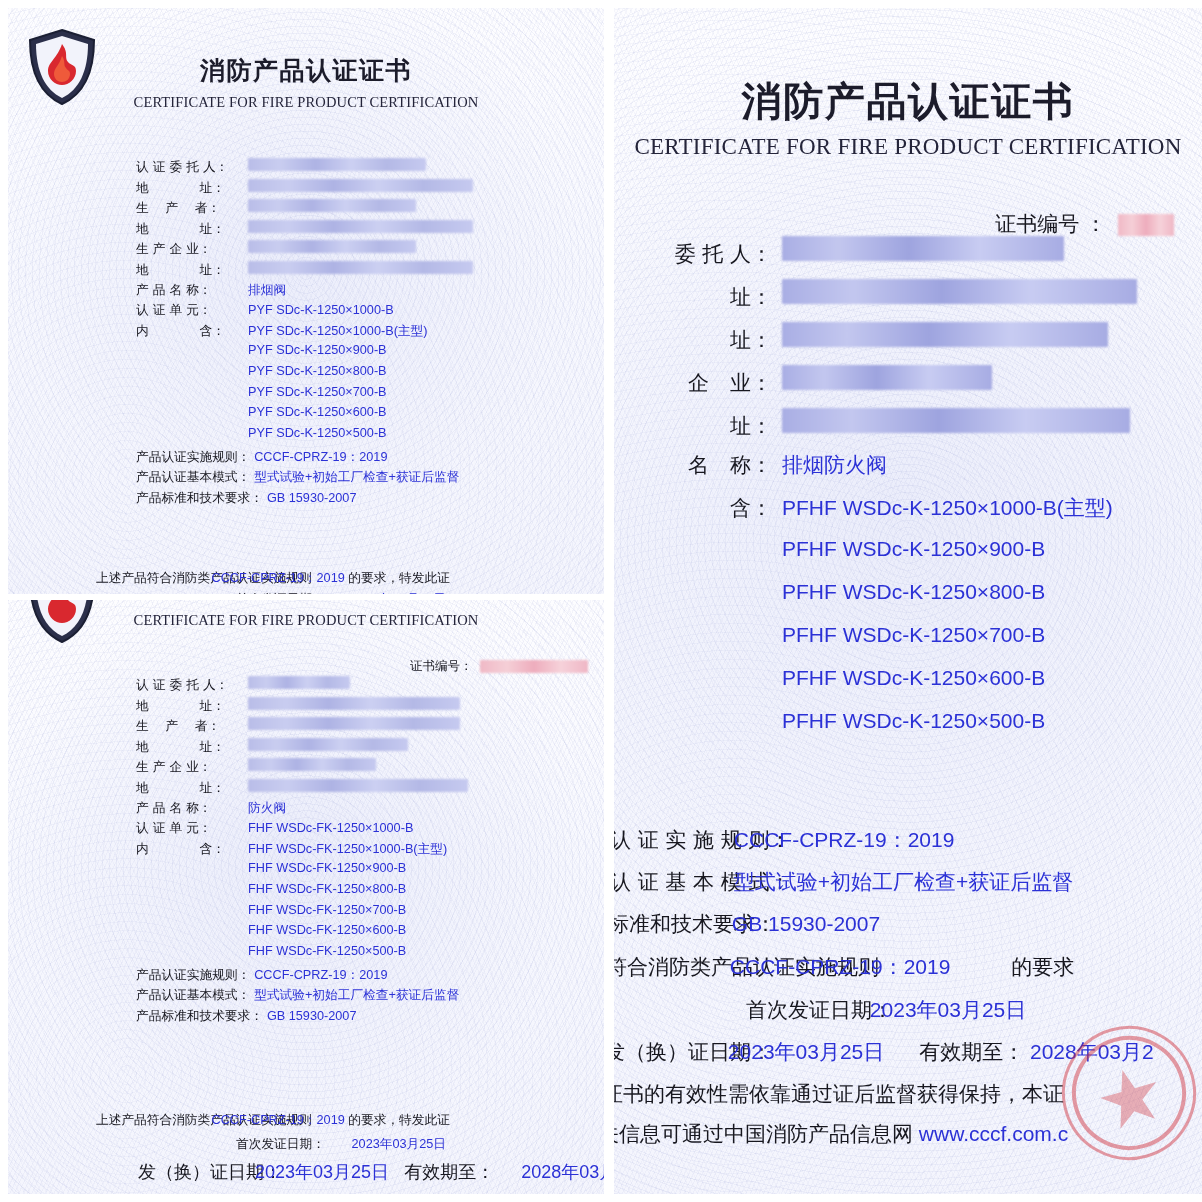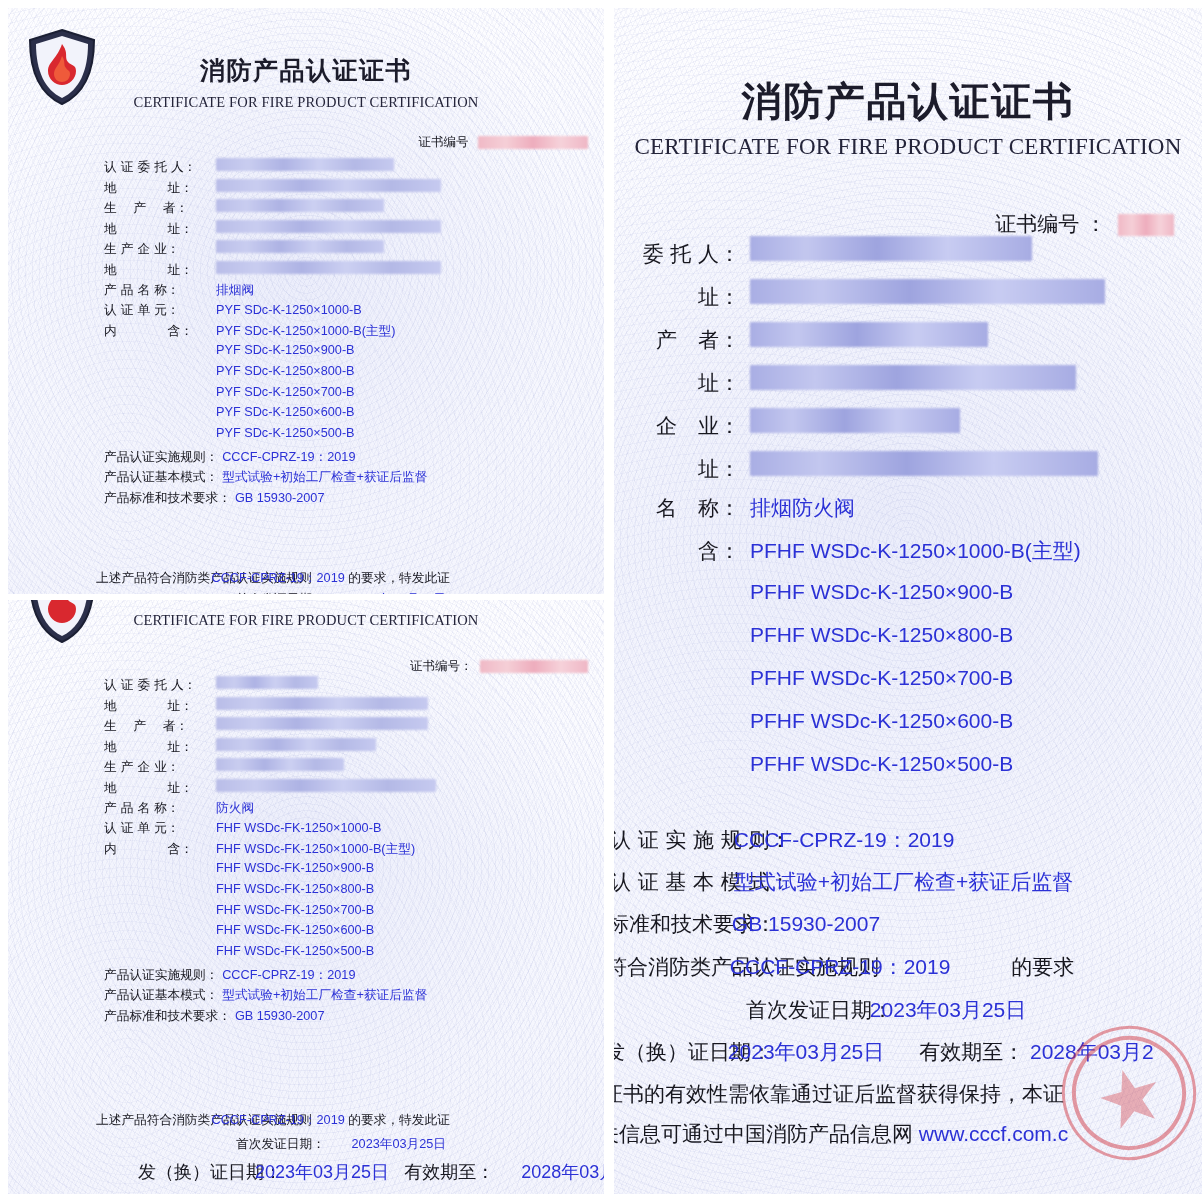--- a/index.html
+++ b/index.html
@@ -39,21 +39,21 @@
   .cn-title{
     font-family:"DejaVu Sans","Liberation Sans",sans-serif;
     font-weight:bold;color:#1c1c2b;letter-spacing:.06em;text-align:center;
   }
   .en-title{
     font-family:"Liberation Serif","DejaVu Serif",serif;
     color:#24243a;text-align:center;letter-spacing:.01em;
   }
 
   
-  .row{display:flex;align-items:baseline;}
+  .row{display:flex;align-items:baseline;margin-left:32px;}
   .lbl{
     color:#17171f;white-space:nowrap;
     font-family:"DejaVu Sans","Liberation Sans",sans-serif;
   }
   .val{color:#2b31d6;white-space:nowrap;}
 
   
   .redact{
     display:inline-block;border-radius:1px;
     background:linear-gradient(90deg,#b9bde8 0%,#c9cdf0 18%,#aeb3e4 38%,#ccd0f2 58%,#b4b9e6 78%,#c6caf0 100%);
@@ -121,24 +121,20 @@
         <path d="M36 2 L68 12 C68 44 58 66 36 76 C14 66 4 44 4 12 Z" fill="#2b2f4a" stroke="#1b1f33" stroke-width="2"></path>
         <path d="M36 8 L62 16 C62 43 53 62 36 70 C19 62 10 43 10 16 Z" fill="#f2f3fb"></path>
         <path d="M36 16 c7 9 2 13 6 18 c3 4 8 2 8 9 c0 8-7 14-14 14 s-14-6-14-14 c0-9 9-12 14-27 z" fill="#d9282f"></path>
         <path d="M36 28 c4 6 1 9 4 12 c2 3 4 2 4 6 c0 5-4 8-8 8 s-8-3-8-8 c0-6 5-8 8-18 z" fill="#ef5a3a"></path>
       </svg>
     </div>
 
     <div class="cn-title">消防产品认证证书</div>
     <div class="en-title">CERTIFICATE FOR FIRE PRODUCT CERTIFICATION</div>
 
-    <div class="num-row">
-      <span>证书编号</span>
-      <span class="redact pink" style="width:110px;height:13px;margin-left:6px;"></span>
-    </div>
 
     <div class="body">
       <div class="row">
           <span class="lbl">认 证 委 托 人：</span>
           <span class="redact" style="width:178px;height:13px;"></span>
         </div>
       <div class="row">
           <span class="lbl">地　　　　址：</span>
           <span class="redact" style="width:225px;height:13px;"></span>
         </div>
@@ -335,24 +331,20 @@
     <div class="body">
       <div class="row">
           <span class="lbl">委 托 人：</span>
           <span class="redact violet" style="width:282px;height:25px;margin-left:10px;"></span>
         </div>
       <div class="row">
           <span class="lbl">址：</span>
           <span class="redact violet" style="width:355px;height:25px;margin-left:10px;"></span>
         </div>
       <div class="row">
-          <span class="lbl">产　者：</span>
-          <span class="redact violet" style="width:238px;height:25px;margin-left:10px;"></span>
-        </div>
-      <div class="row">
           <span class="lbl">址：</span>
           <span class="redact violet" style="width:326px;height:25px;margin-left:10px;"></span>
         </div>
       <div class="row">
           <span class="lbl">企　业：</span>
           <span class="redact violet" style="width:210px;height:25px;margin-left:10px;"></span>
         </div>
       <div class="row">
           <span class="lbl">址：</span>
           <span class="redact violet" style="width:348px;height:25px;margin-left:10px;"></span>

